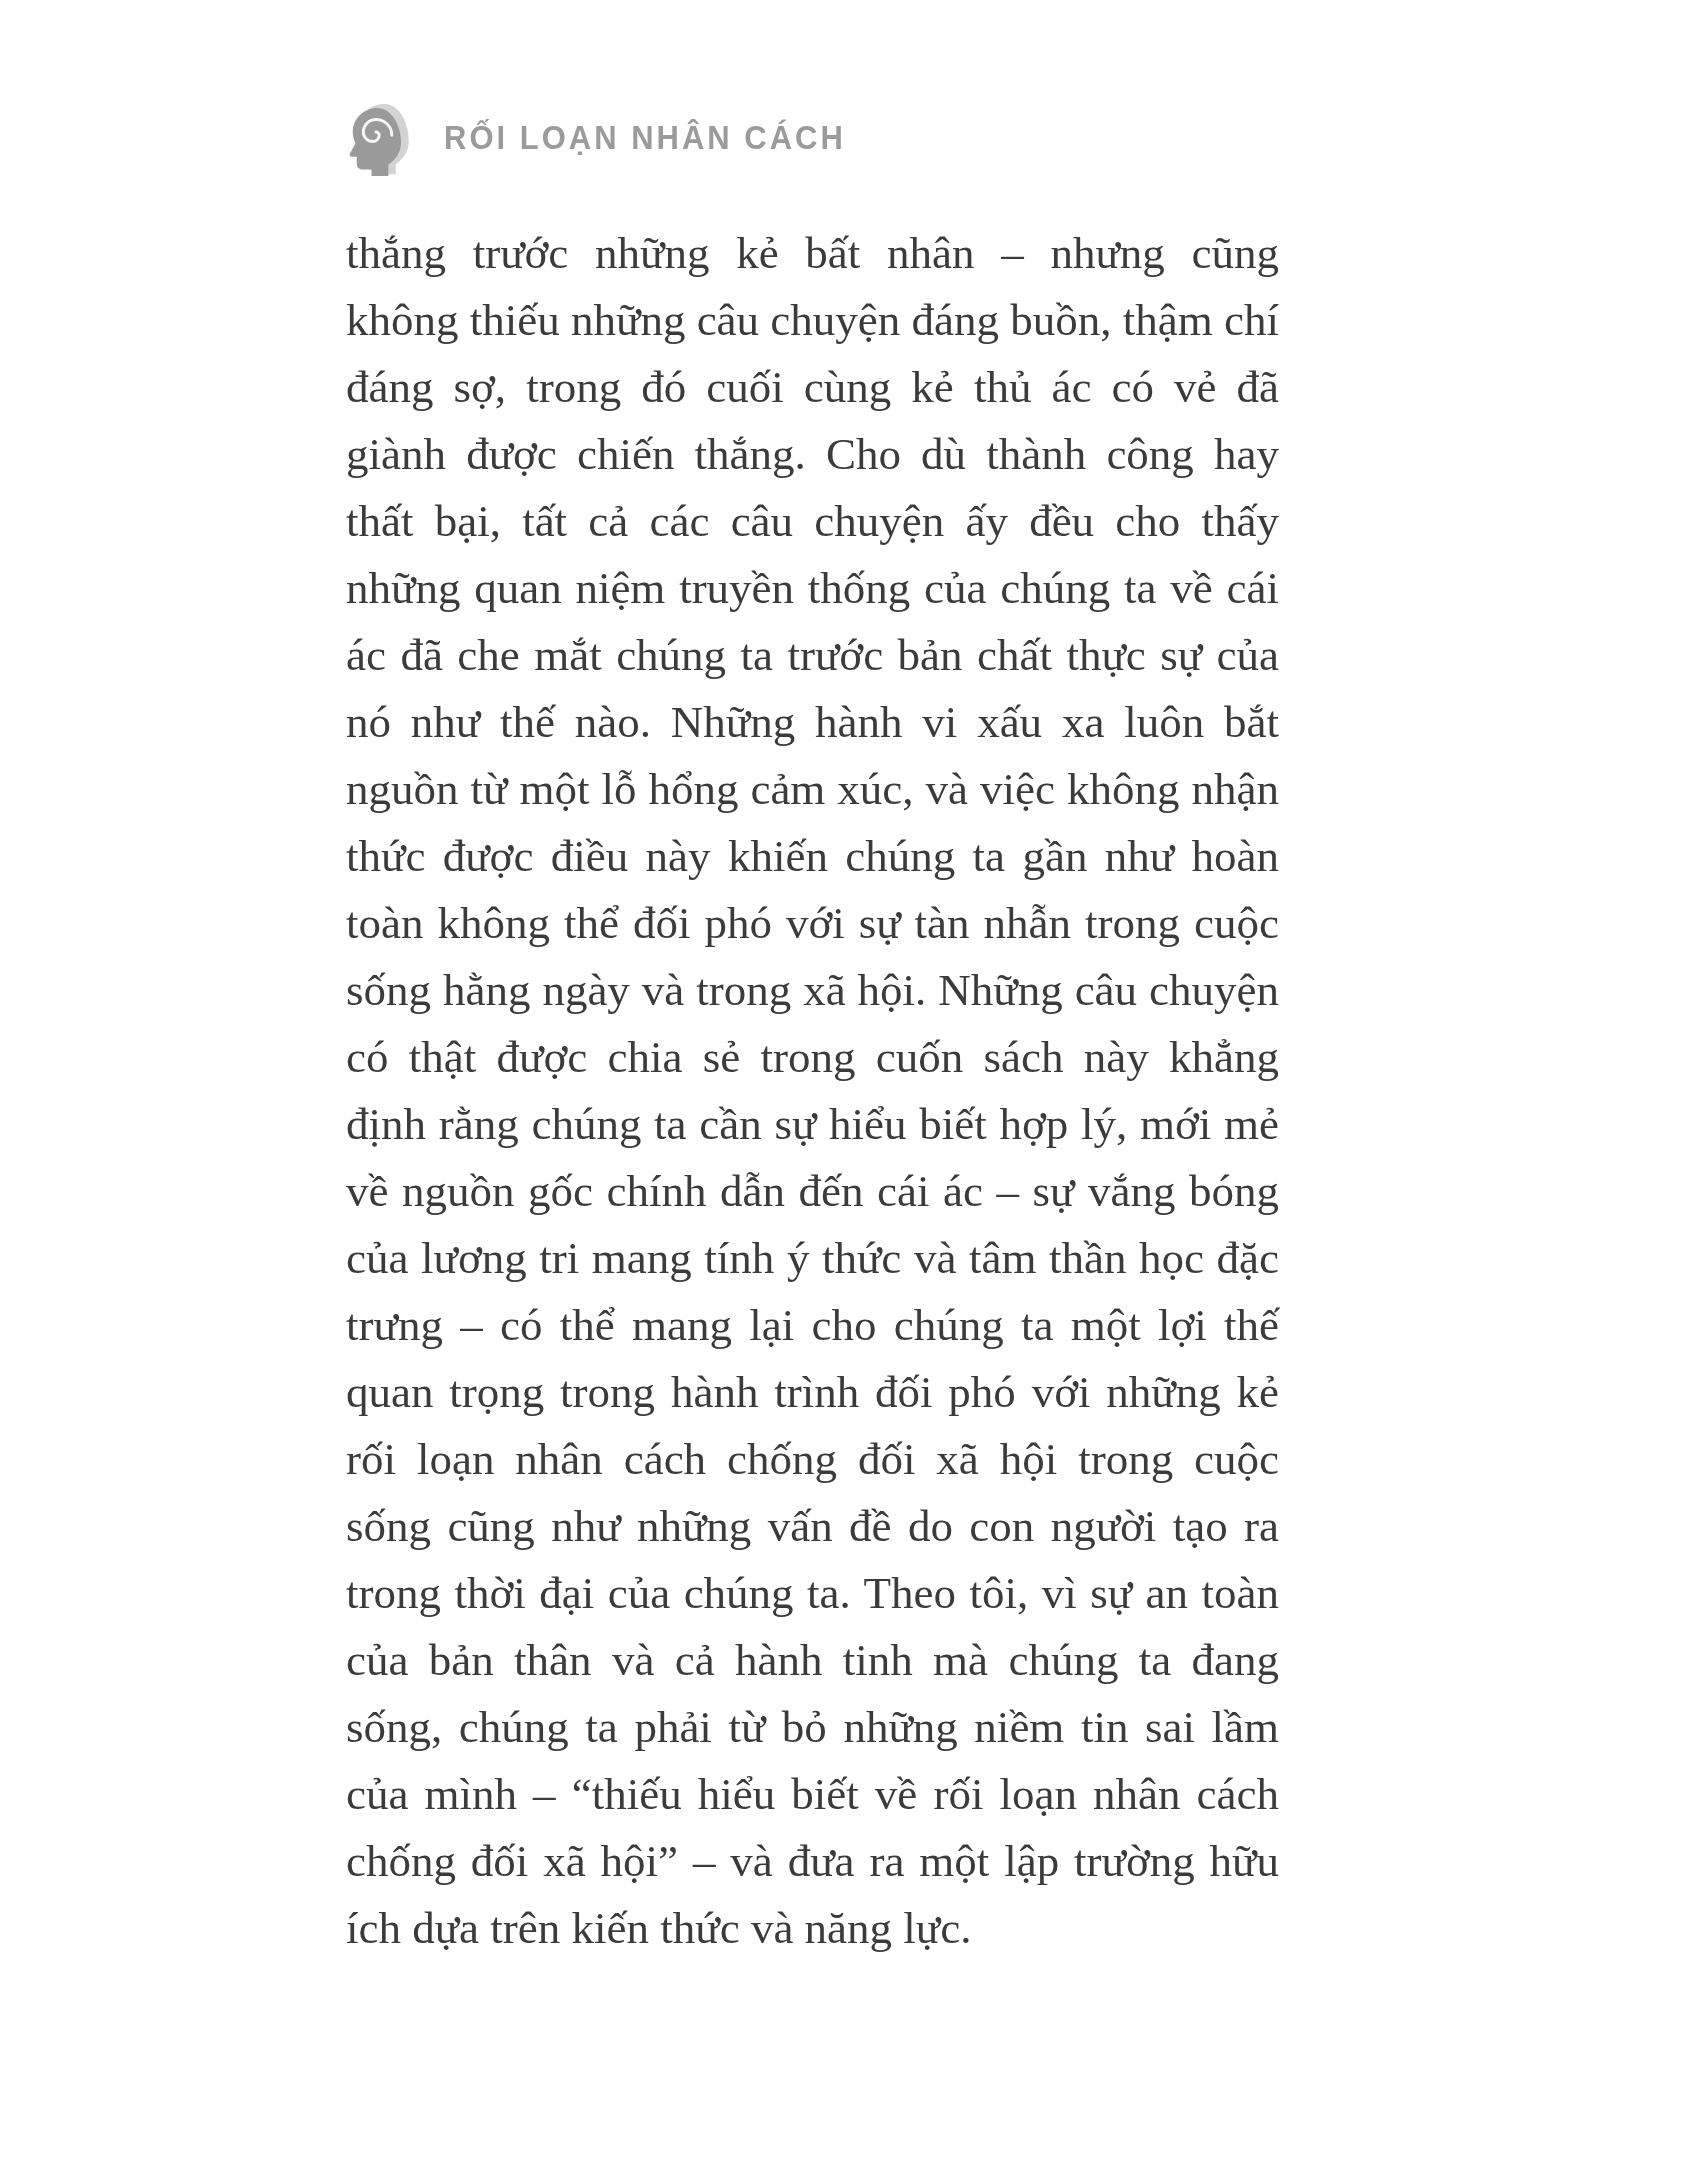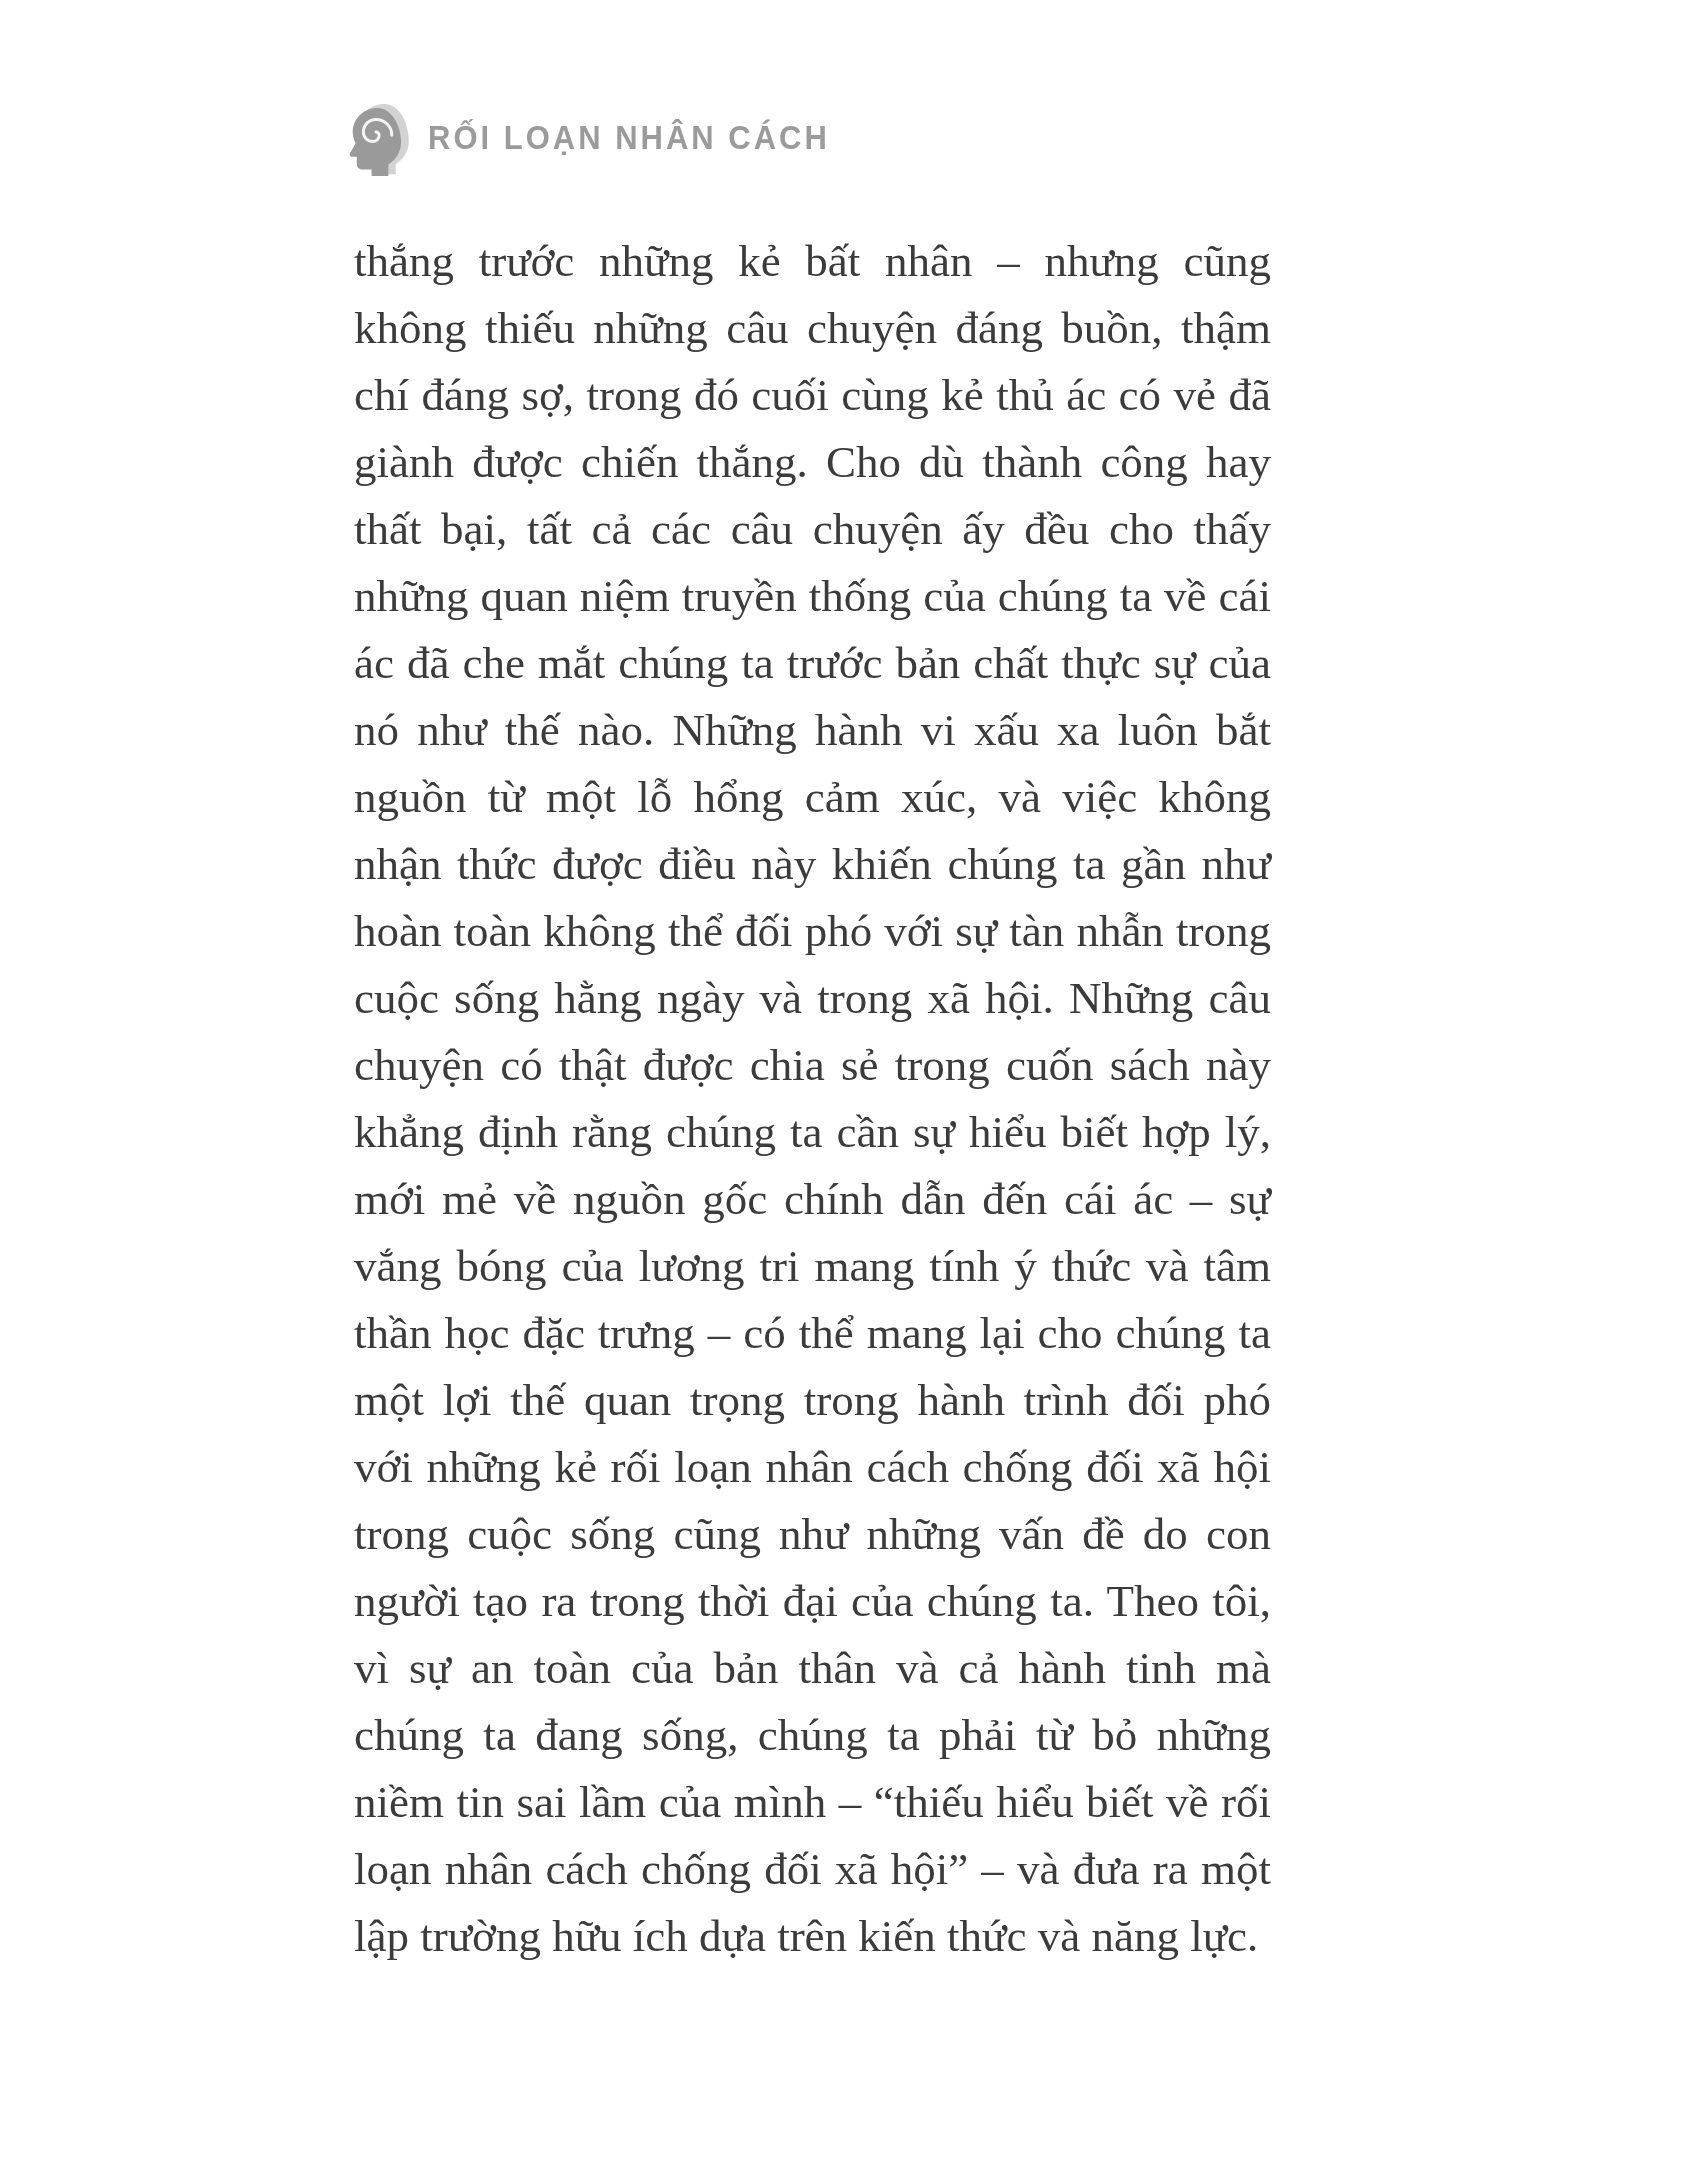--- a/index.html
+++ b/index.html
@@ -18,21 +18,21 @@
     position: absolute;
     inset: 0;
     background: #ffffff;
   }
   .header {
     position: absolute;
     left: 337px;
     top: 99px;
     display: flex;
     align-items: center;
-    gap: 12px;
+    gap: 28px;
   }
   .logo {
     display: inline-flex;
     width: 79px;
     height: 79px;
   }
   .header-title {
     font-family: "Liberation Sans", sans-serif;
     font-weight: bold;
     font-size: 31px;
@@ -41,21 +41,21 @@
     transform: scaleY(1.05);
     white-space: nowrap;
   }
   .body-text {
     position: absolute;
     left: 346px;
     top: 220px;
     width: 933px;
   }
   .paragraph {
-    margin: 8px;
+    margin: 0;
     font-family: "Liberation Serif", serif;
     font-size: 45px;
     line-height: 67px;
     color: #3b3b3b;
     text-align: justify;
   }
   .footer {
     position: absolute;
     left: 346px;
     top: 2015px;

